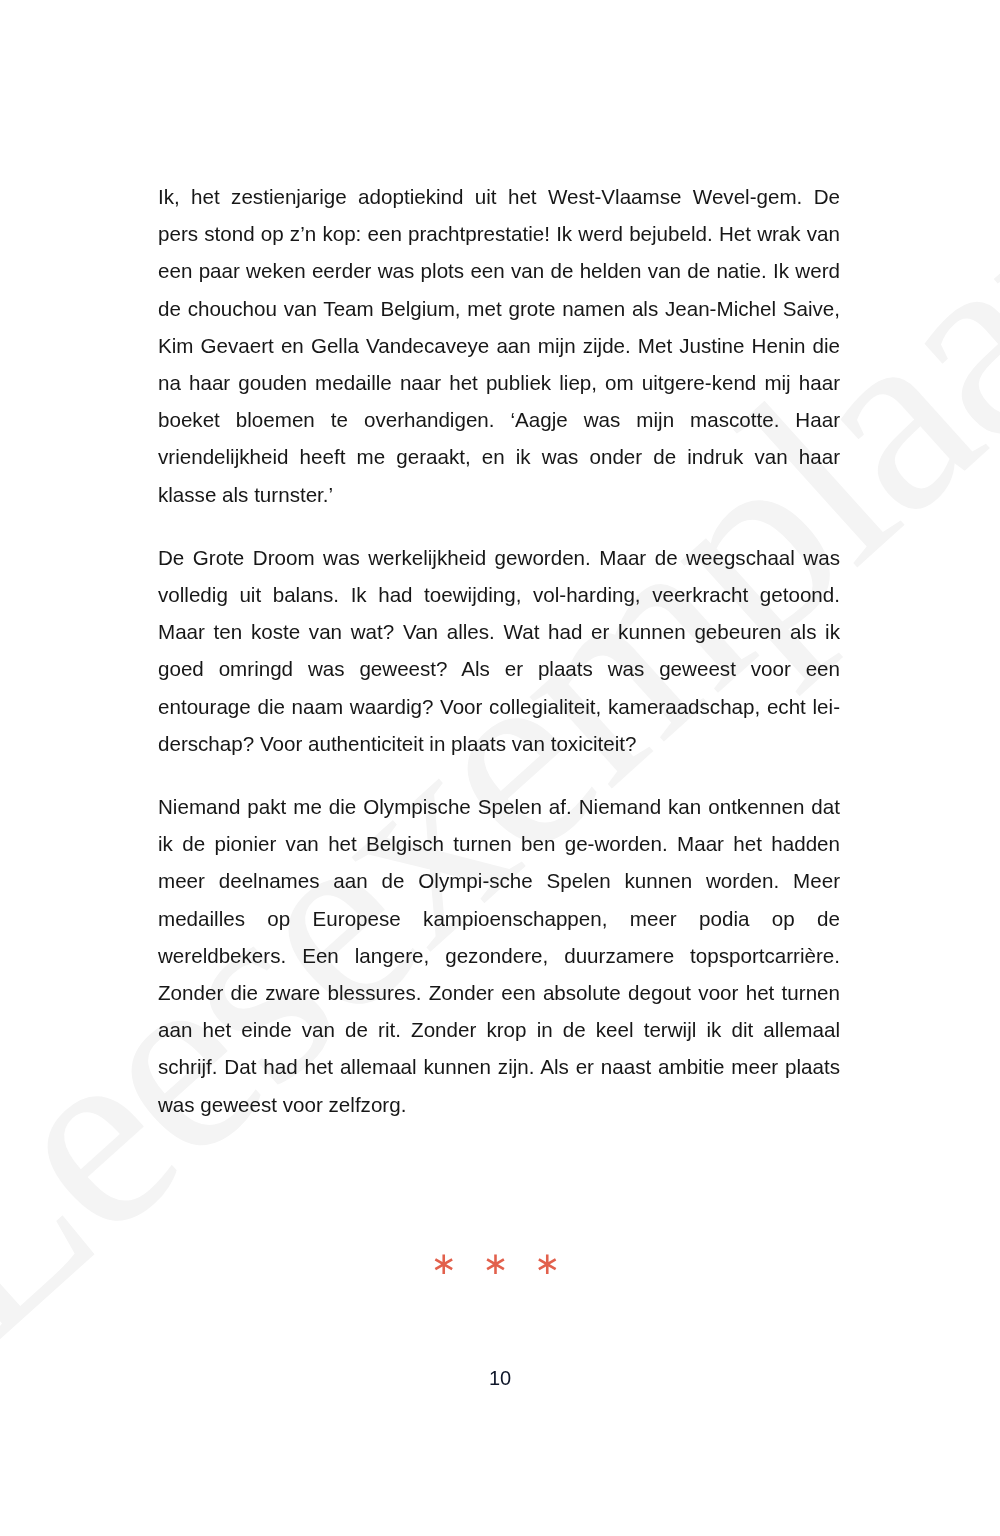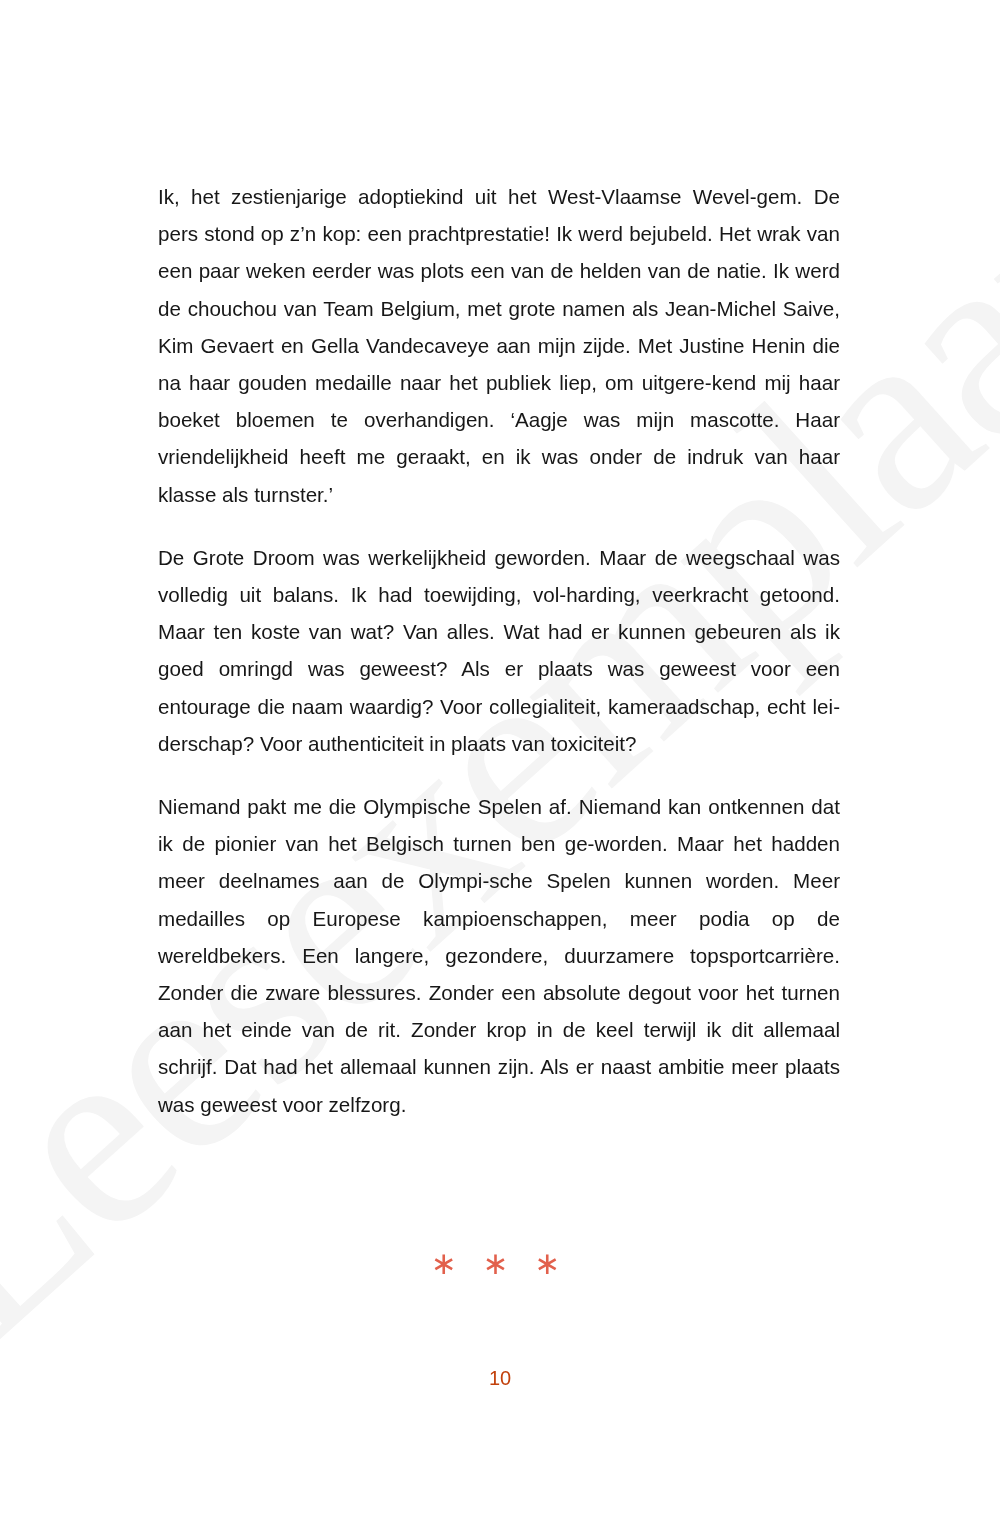--- a/index.html
+++ b/index.html
@@ -100,21 +100,21 @@
     position: absolute;
     left: 0;
     right: 0;
     top: 1368px;
     text-align: center;
     z-index: 2;
   }
   .folio .num {
     font-family: "Liberation Sans", sans-serif;
     font-size: 20px;
-    color: #c2410c;
+    color: #0f172a;
     line-height: 1;
   }
 </style>
 </head>
 <body>
 
 <div class="page">
 
   <div class="watermark-layer">
     <div class="watermark">Leesexemplaar</div>

